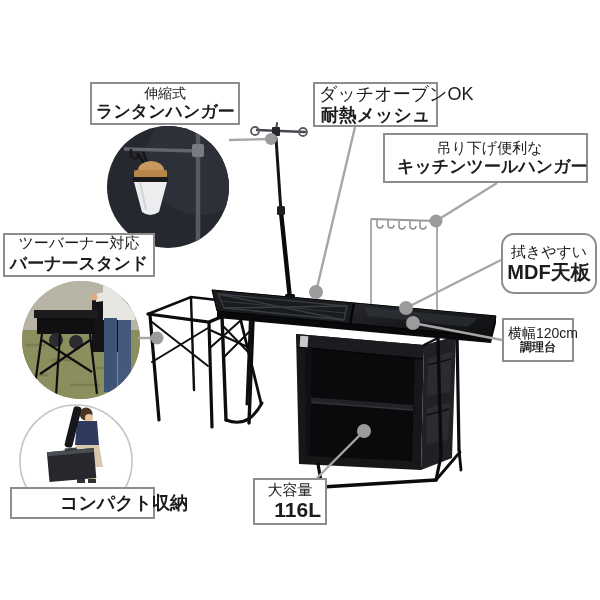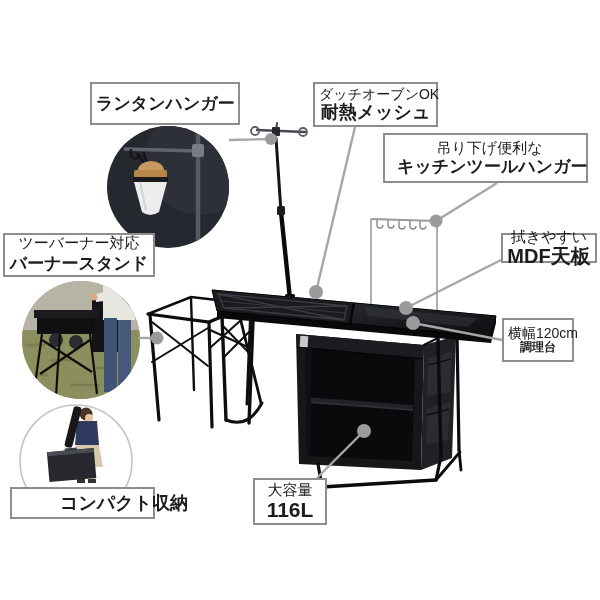--- a/index.html
+++ b/index.html
@@ -15,33 +15,33 @@
     box-sizing:border-box;text-align:center;color:#1c1c1c;
     display:flex;flex-direction:column;justify-content:center;
     padding:1px 4px;z-index:5;
   }
   .callout .sub{line-height:1.18;font-weight:500;white-space:nowrap;}
   .callout .main{line-height:1.15;font-weight:700;white-space:nowrap;}
   
   #cl-lantern{left:90px;top:82px;width:150px;height:43px;}
   #cl-lantern .sub{font-size:14px;}  #cl-lantern .main{font-size:17px;}
   #cl-mesh{left:313px;top:82px;width:125px;height:45px;}
-  #cl-mesh .sub{font-size:14px;}     #cl-mesh .main{font-size:18px;}
+  #cl-mesh .sub{font-size:18px;}     #cl-mesh .main{font-size:18px;}
   #cl-tool{left:383px;top:133px;width:205px;height:50px;padding-left:12px;}
   #cl-tool .sub{font-size:15px;}     #cl-tool .main{font-size:17px;}
-  #cl-mdf{left:501px;top:233px;width:96px;height:30px;}
+  #cl-mdf{left:501px;top:233px;width:96px;height:61px;border-radius:13px;}
   #cl-mdf .sub{font-size:15px;}      #cl-mdf .main{font-size:20px;}
   #cl-counter{left:502px;top:318px;width:72px;height:44px;}
   #cl-counter .sub{font-size:14px;}  #cl-counter .main{font-size:12px;}
   #cl-burner{left:3px;top:233px;width:152px;height:44px;}
   #cl-burner .sub{font-size:15px;font-family:Liberation Mono, monospace;}   #cl-burner .main{font-size:17px;}
   #cl-compact{left:10px;top:487px;width:145px;height:32px;padding-left:48px;}
   #cl-compact .main{font-size:18px;}
   #cl-capacity{left:253px;top:478px;width:74px;height:47px;}
-  #cl-capacity .sub{font-size:15px;} #cl-capacity .main{font-size:21px;}
+  #cl-capacity .sub{font-size:15px;} #cl-capacity .main{font-size:21px;text-align:right;}
 </style>
 </head>
 <body>
 
 <div id="stage">
 
 <svg width="600" height="600" viewBox="0 0 600 600">
   <defs>
     <linearGradient id="gMdf" x1="0" y1="0" x2="1" y2="1">
       <stop offset="0" stop-color="#26282d"></stop>
@@ -231,20 +231,21 @@
     <circle cx="316" cy="292" r="7"></circle>
     <circle cx="436" cy="221" r="6.5"></circle>
     <circle cx="406" cy="308" r="7"></circle>
     <circle cx="413" cy="323" r="7"></circle>
     <circle cx="157" cy="338" r="6.5"></circle>
     <circle cx="364" cy="431" r="7"></circle>
   </g>
 </svg>
 
 <div class="callout" id="cl-lantern">
+  <div class="sub">伸縮式</div>
   <div class="main">ランタンハンガー</div>
 </div>
 
 <div class="callout" id="cl-mesh">
   <div class="sub">ダッチオーブンOK</div>
   <div class="main">耐熱メッシュ</div>
 </div>
 
 <div class="callout" id="cl-tool">
   <div class="sub">吊り下げ便利な</div>

